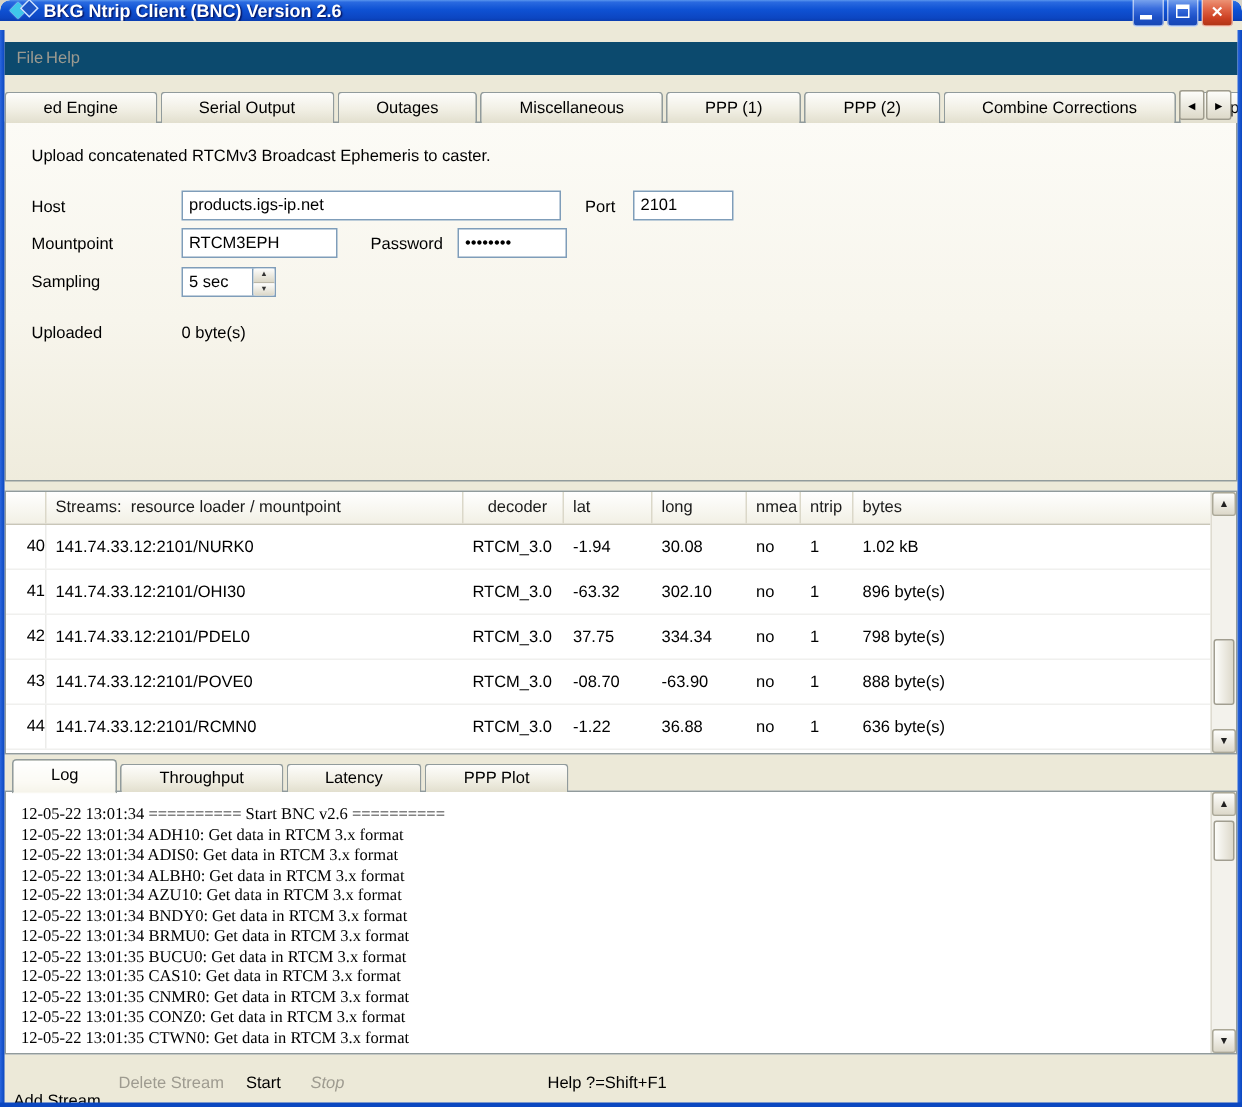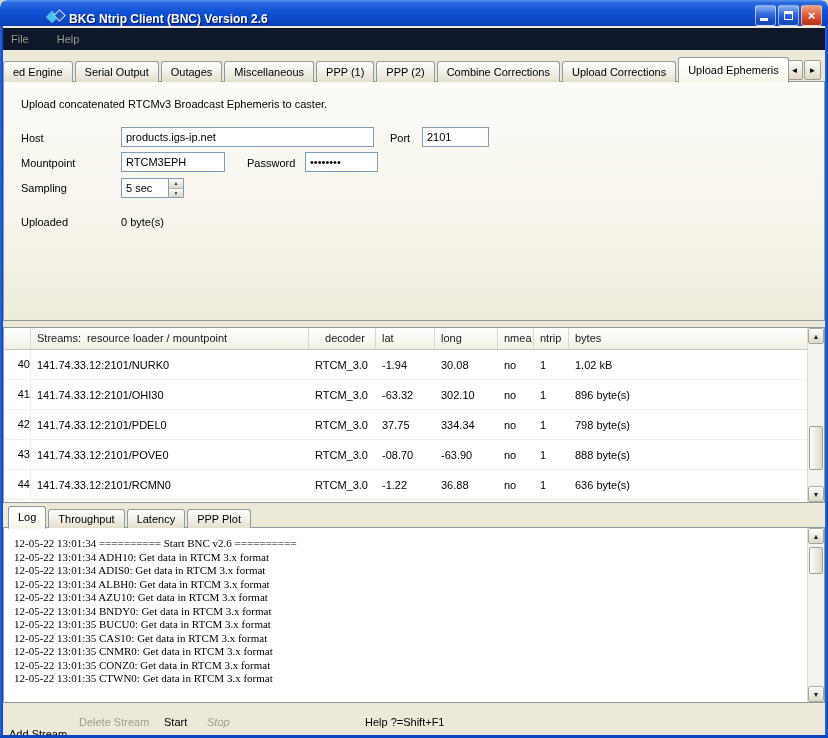--- a/index.html
+++ b/index.html
@@ -5,45 +5,45 @@
   html,body{margin:0;padding:0;background:#d8d4c8;}
   *{box-sizing:border-box;}
   .window{position:relative;width:828px;height:738px;font-family:"Liberation Sans",sans-serif;
           font-size:11px;color:#000;background:#ece9d8;border-radius:7px 7px 0 0;overflow:hidden;}
   .edge{position:absolute;background:linear-gradient(90deg,#2a66dd,#0b47c0);z-index:5;}
   .edge-l{left:0;top:20px;bottom:0;width:3px;}
   .edge-r{right:0;top:20px;bottom:0;width:3px;}
   .edge-b{left:0;right:0;bottom:0;height:3px;background:#0b47c0;}
 
   
-  .titlebar{position:absolute;left:0;right:0;top:0;height:26px;border-radius:7px 7px 0 0;
+  .titlebar{position:absolute;left:0;right:0;top:0;height:14px;border-radius:7px 7px 0 0;
             background:linear-gradient(180deg,#5a96ee 0%,#2a6ae0 10%,#0f52d4 45%,#0c46c2 85%,#0a3db0 100%);
-            display:flex;align-items:flex-end;z-index:6;padding-left:40px;}
+            display:flex;align-items:center;z-index:6;}
   .app-icon{position:relative;width:18px;height:18px;margin:0 4px 0 7px;flex:0 0 auto;}
   .app-icon .d1{position:absolute;left:1px;top:5px;width:8px;height:8px;background:#3fc6ea;transform:rotate(45deg);box-shadow:0 0 1px #fff;}
   .app-icon .d2{position:absolute;left:8px;top:3px;width:9px;height:9px;background:#1d54c6;border:1px solid #cfe3ff;transform:rotate(45deg);}
   .title-text{color:#fff;font-weight:bold;font-size:12px;text-shadow:1px 1px 1px rgba(0,0,60,.75);flex:1;
               white-space:nowrap;overflow:hidden;}
   .win-btns{display:flex;gap:2px;margin-right:6px;}
   .wbtn{width:21px;height:21px;border-radius:3px;border:1px solid rgba(255,255,255,.55);
         display:flex;align-items:center;justify-content:center;position:relative;cursor:default;}
   .wbtn.blue{background:linear-gradient(180deg,#8db4f2 0%,#3a6ede 40%,#1d51c8 70%,#1646b4 100%);}
   .wbtn.red{background:linear-gradient(180deg,#f0a183 0%,#e0684a 40%,#cc4022 75%,#b03416 100%);}
   .glyph-min{position:absolute;left:4px;bottom:4px;width:8px;height:3px;background:#fff;}
   .glyph-max{width:9px;height:9px;border:1px solid #fff;border-top:3px solid #fff;}
   .glyph-close{color:#fff;font-weight:bold;font-size:13px;line-height:1;}
 
   
   .menubar{position:absolute;left:3px;right:3px;top:28px;height:22px;display:flex;align-items:center;
-           padding-left:8px;gap:28px;background:#0f172a;}
+           padding-left:8px;gap:2px;background:#0c4a6e;}
   .menu-item{color:#9c9a90;}
 
   
   .tabbar{position:absolute;left:3px;right:3px;top:55px;height:27px;display:flex;align-items:flex-end;z-index:2;}
-  .tab{height:21px;padding:0 9px;line-height:20px;white-space:nowrap;
+  .tab{height:21px;padding:0 25px;line-height:20px;white-space:nowrap;
        background:linear-gradient(180deg,#fdfdfb 0%,#f1efe4 55%,#e2dfce 100%);
        border:1px solid #919b9c;border-bottom:none;border-radius:3px 3px 0 0;margin-right:2px;cursor:default;}
   .tab.active{height:26px;line-height:24px;position:relative;bottom:-1px;z-index:3;
        background:linear-gradient(180deg,#ffffff 0%,#fbfaf4 70%,#f6f4ea 100%);
        border-bottom:1px solid #f9f8f1;}
   .tab-scrolls{position:absolute;right:4px;bottom:2px;display:flex;}
   .tsb{width:17px;height:20px;border:1px solid #9f9c8e;background:linear-gradient(180deg,#fdfdfa,#ddd9c9);
        display:flex;align-items:center;justify-content:center;font-size:8px;border-radius:2px;}
   .tsb + .tsb{margin-left:1px;}
 
@@ -268,20 +268,21 @@
   </div>
 
   <div class="log-pane">
     <div class="log-lines">
       <div class="log-line">12-05-22 13:01:34 ========== Start BNC v2.6 ==========</div>
       <div class="log-line">12-05-22 13:01:34 ADH10: Get data in RTCM 3.x format</div>
       <div class="log-line">12-05-22 13:01:34 ADIS0: Get data in RTCM 3.x format</div>
       <div class="log-line">12-05-22 13:01:34 ALBH0: Get data in RTCM 3.x format</div>
       <div class="log-line">12-05-22 13:01:34 AZU10: Get data in RTCM 3.x format</div>
       <div class="log-line">12-05-22 13:01:34 BNDY0: Get data in RTCM 3.x format</div>
+      <div class="log-line">12-05-22 13:01:34 BRMU0: Get data in RTCM 3.x format</div>
       <div class="log-line">12-05-22 13:01:35 BUCU0: Get data in RTCM 3.x format</div>
       <div class="log-line">12-05-22 13:01:35 CAS10: Get data in RTCM 3.x format</div>
       <div class="log-line">12-05-22 13:01:35 CNMR0: Get data in RTCM 3.x format</div>
       <div class="log-line">12-05-22 13:01:35 CONZ0: Get data in RTCM 3.x format</div>
       <div class="log-line">12-05-22 13:01:35 CTWN0: Get data in RTCM 3.x format</div>
     </div>
     <div class="vscroll">
       <span class="sb-btn sb-up">▲</span>
       <span class="sb-thumb" style="top:19px;height:27px;"></span>
       <span class="sb-btn sb-down">▼</span>

